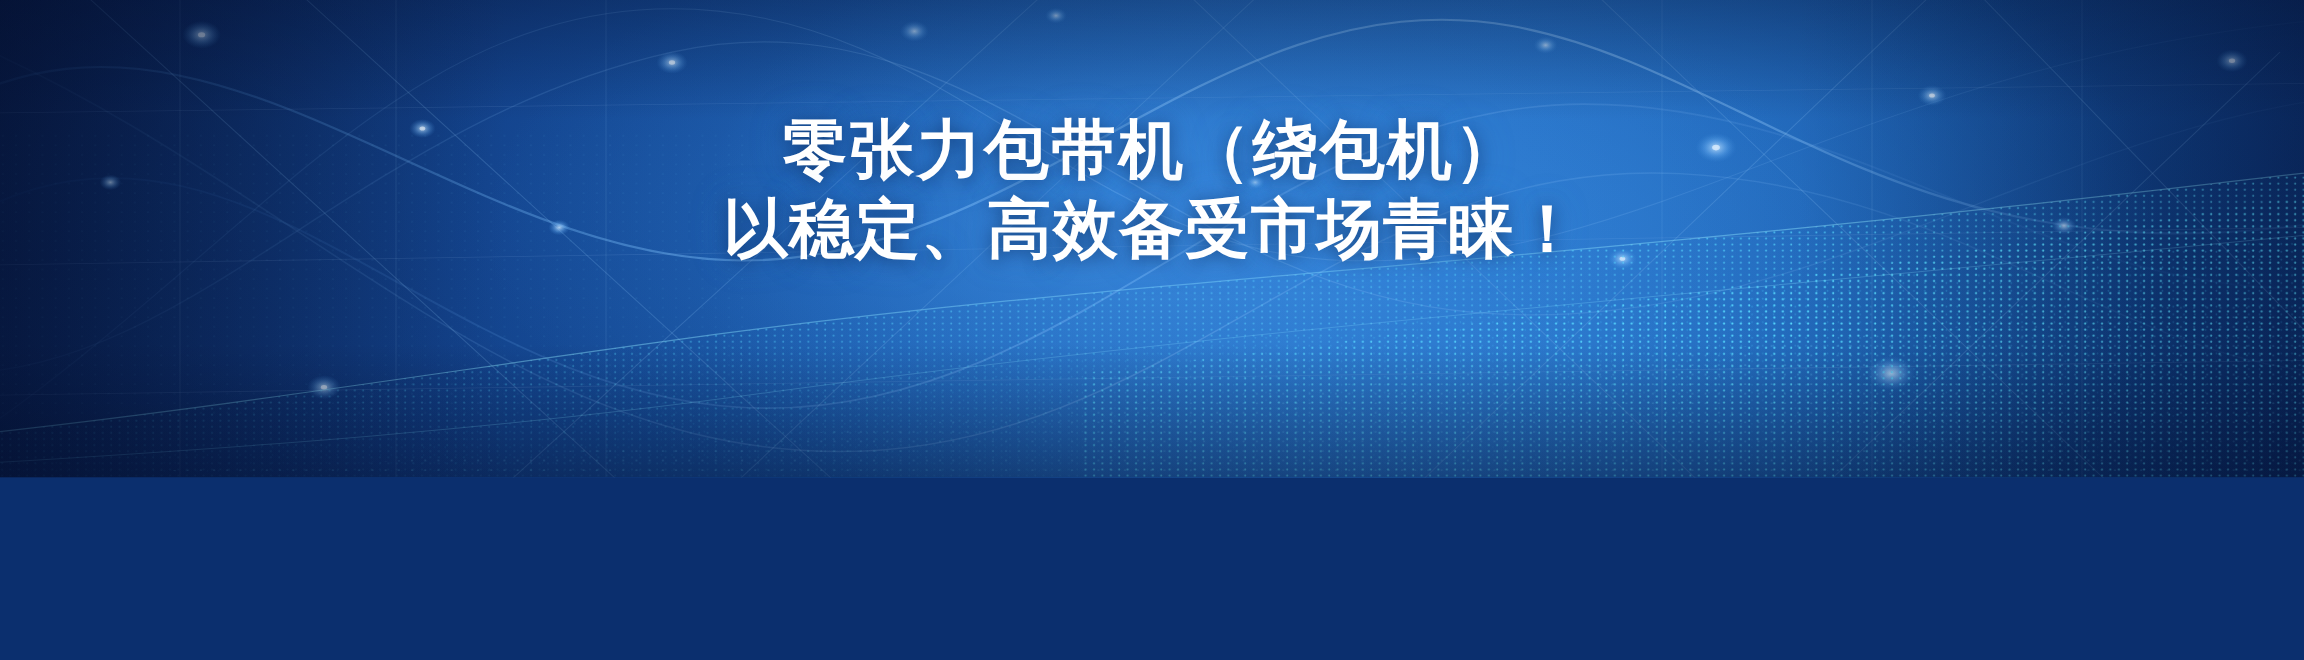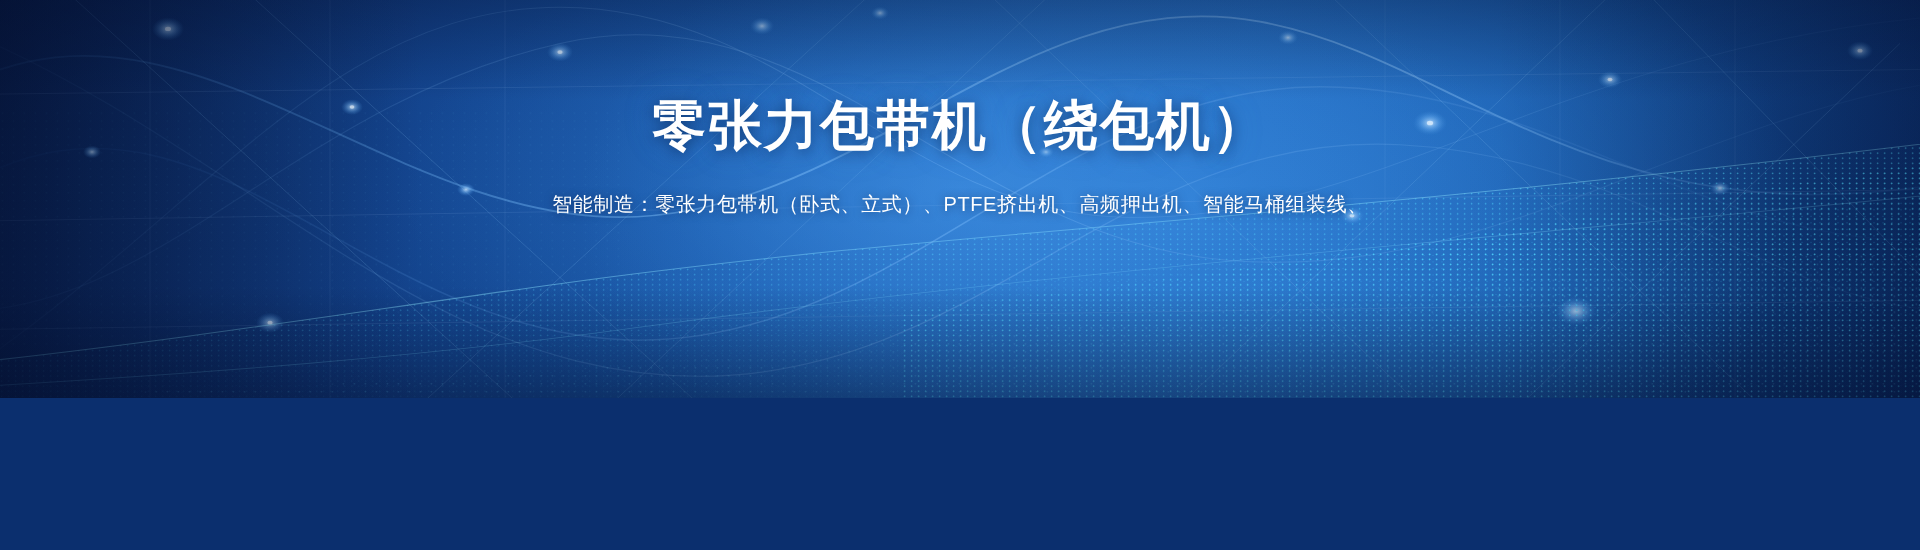--- a/index.html
+++ b/index.html
@@ -240,20 +240,20 @@
 
       <path d="M-20,500 C 180,470 360,430 560,392 C 820,342 1080,318 1340,284 C 1560,256 1760,226 1940,196" fill="none" stroke="#8fe6ff" stroke-opacity="0.45" stroke-width="1.4"></path>
       <path d="M-20,534 C 200,516 420,494 640,452 C 900,404 1140,372 1420,336 C 1620,310 1800,288 1940,268" fill="none" stroke="#7fdcff" stroke-opacity="0.30" stroke-width="1.2"></path>
     </svg>
   </div>
 
   <div class="glow-center"></div>
 
   <div id="content">
     <div class="headline line1">零张力包带机（绕包机）</div>
+    <div class="headline line2">以稳定、高效备受市场青睐！</div>
     <div class="subwrap">
-      <div class="subline">智能制造：零张力包带机（卧式、立式）、PTFE挤出机、高频押出机、智能马桶组装线、</div>
     </div>
   </div>
 
   <div class="vignette"></div>
 
 </div>
 
 </body></html>

